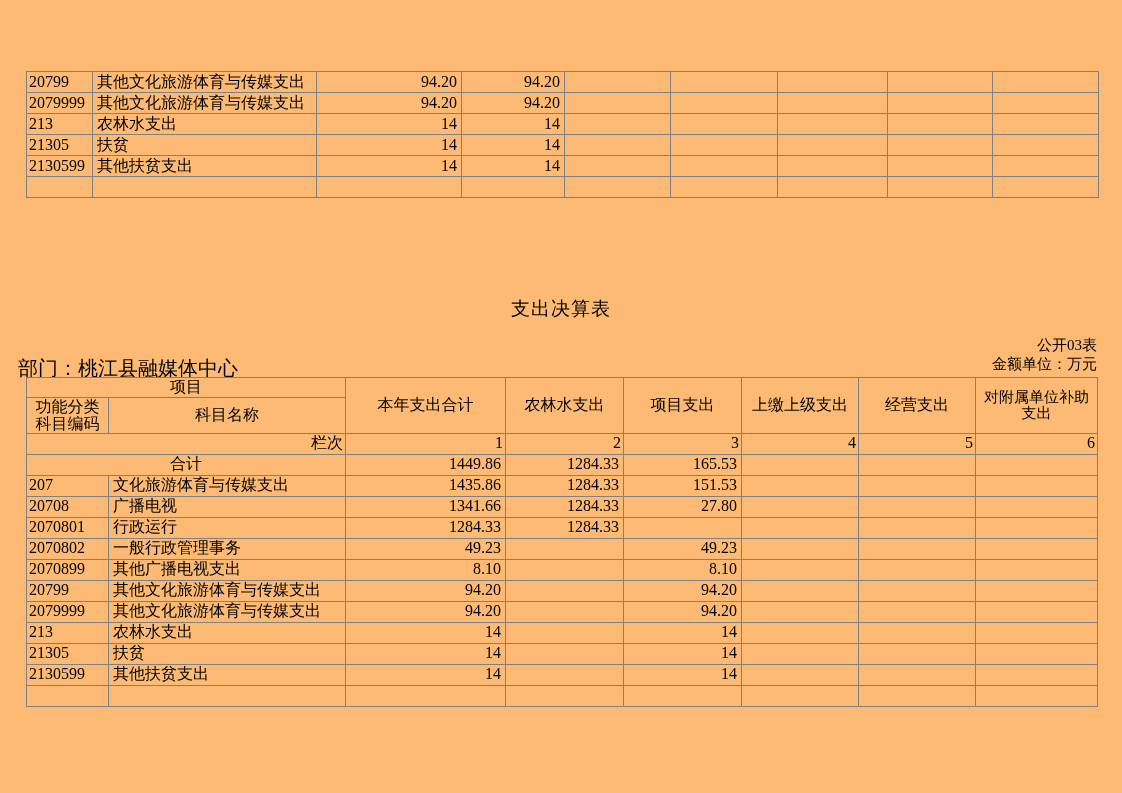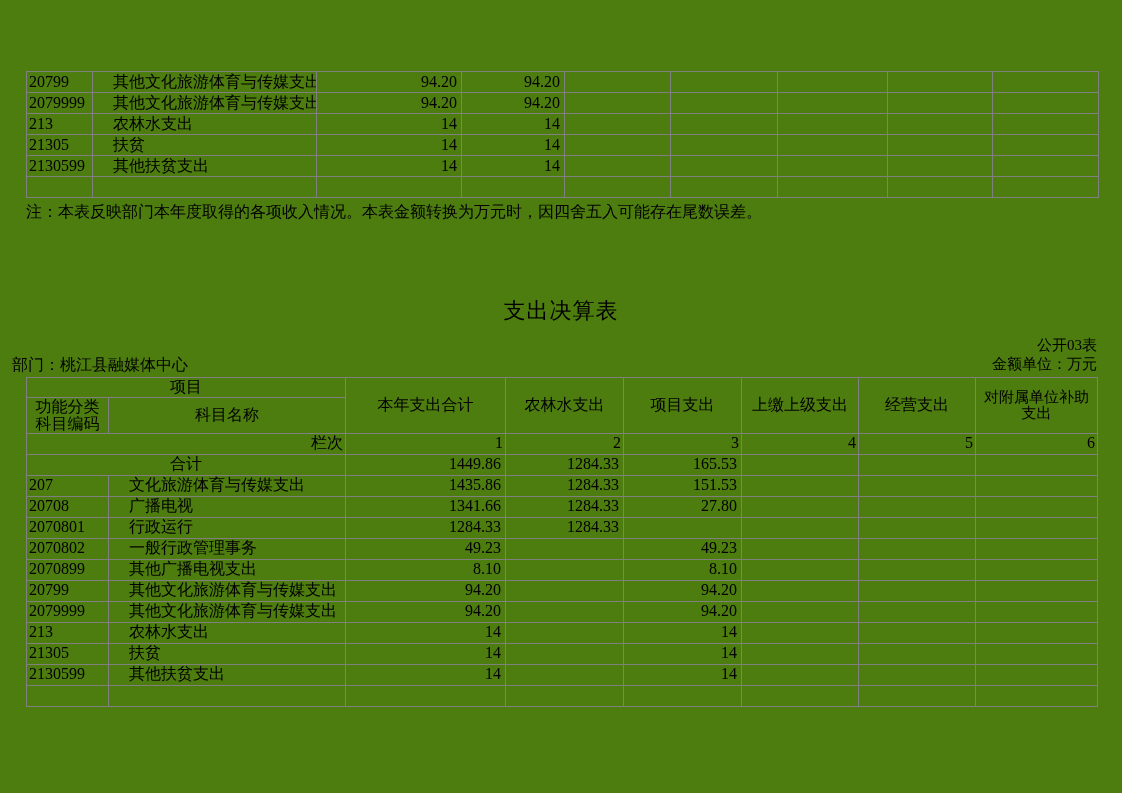--- a/index.html
+++ b/index.html
@@ -2,45 +2,45 @@
 <html><head>
 <meta charset="utf-8">
 <style>
   * { margin:0; padding:0; box-sizing:border-box; }
   html,body { background:#ffffff; }
   body {
     width:1122px; height:793px; position:relative; overflow:hidden;
     font-family:"Liberation Serif","DejaVu Serif",serif;
     color:#000000;
   }
-  .page { position:absolute; left:0; top:0; width:1122px; height:793px; background:#4d7c0f; }
+  .page { position:absolute; left:0; top:0; width:1122px; height:793px; background:#fdba74; }
 
   table { border-collapse:collapse; table-layout:fixed; }
   td {
     border:1px solid #808080;
     font-size:16px; line-height:1.15;
     height:21px;
     padding:0 2px;
     overflow:hidden; white-space:nowrap;
     vertical-align:middle;
   }
   .num { text-align:right; padding-right:4px; }
   .ctr { text-align:center; }
   .bold { font-weight:normal; }
   .wrap { white-space:normal; line-height:1.08; }
-  .namecell { padding-left:20px; }
+  .namecell { padding-left:4px; }
 
   #income-table { position:absolute; left:26px; top:71px; width:1071px; }
 
   #note { position:absolute; left:26px; top:202px; font-size:16px; white-space:nowrap; }
 
-  #title { position:absolute; left:0; top:296px; width:1122px; text-align:center; font-size:22px; letter-spacing:1px; }
+  #title { position:absolute; left:0; top:296px; width:1122px; text-align:center; font-size:19px; letter-spacing:1px; }
 
   #doc-label  { position:absolute; right:25px; top:336px; font-size:15px; }
-  #dept-label { position:absolute; left:12px;  top:355px; font-size:16px; }
+  #dept-label { position:absolute; left:18px;  top:355px; font-size:20px; }
   #unit-label { position:absolute; right:25px; top:355px; font-size:15px;text-align:right; }
 
   #exp-table { position:absolute; left:26px; top:377px; width:1071px; }
   #exp-table tr.hrow1 td { height:20px; }
   #exp-table tr.hrow2 td { height:34px; }
   #exp-table tr.lanci td { height:21px;text-align:right; }
   #exp-table td.subsidy-head { font-size:15px; }
 </style>
 </head>
 <body>
@@ -122,21 +122,20 @@
           <td class="num"></td>
           <td class="num"></td>
           <td class="num"></td>
           <td class="num"></td>
           <td class="num"></td>
           <td class="num"></td>
         </tr>
       </tbody>
   </table>
 
-  <div id="note">注：本表反映部门本年度取得的各项收入情况。本表金额转换为万元时，因四舍五入可能存在尾数误差。</div>
 
   <div id="title">支出决算表</div>
   <div id="doc-label">公开03表</div>
   <div id="dept-label">部门：桃江县融媒体中心</div>
   <div id="unit-label">金额单位：万元</div>
 
   <table id="exp-table">
     <colgroup>
       <col style="width:82px">
         <col style="width:237px">

